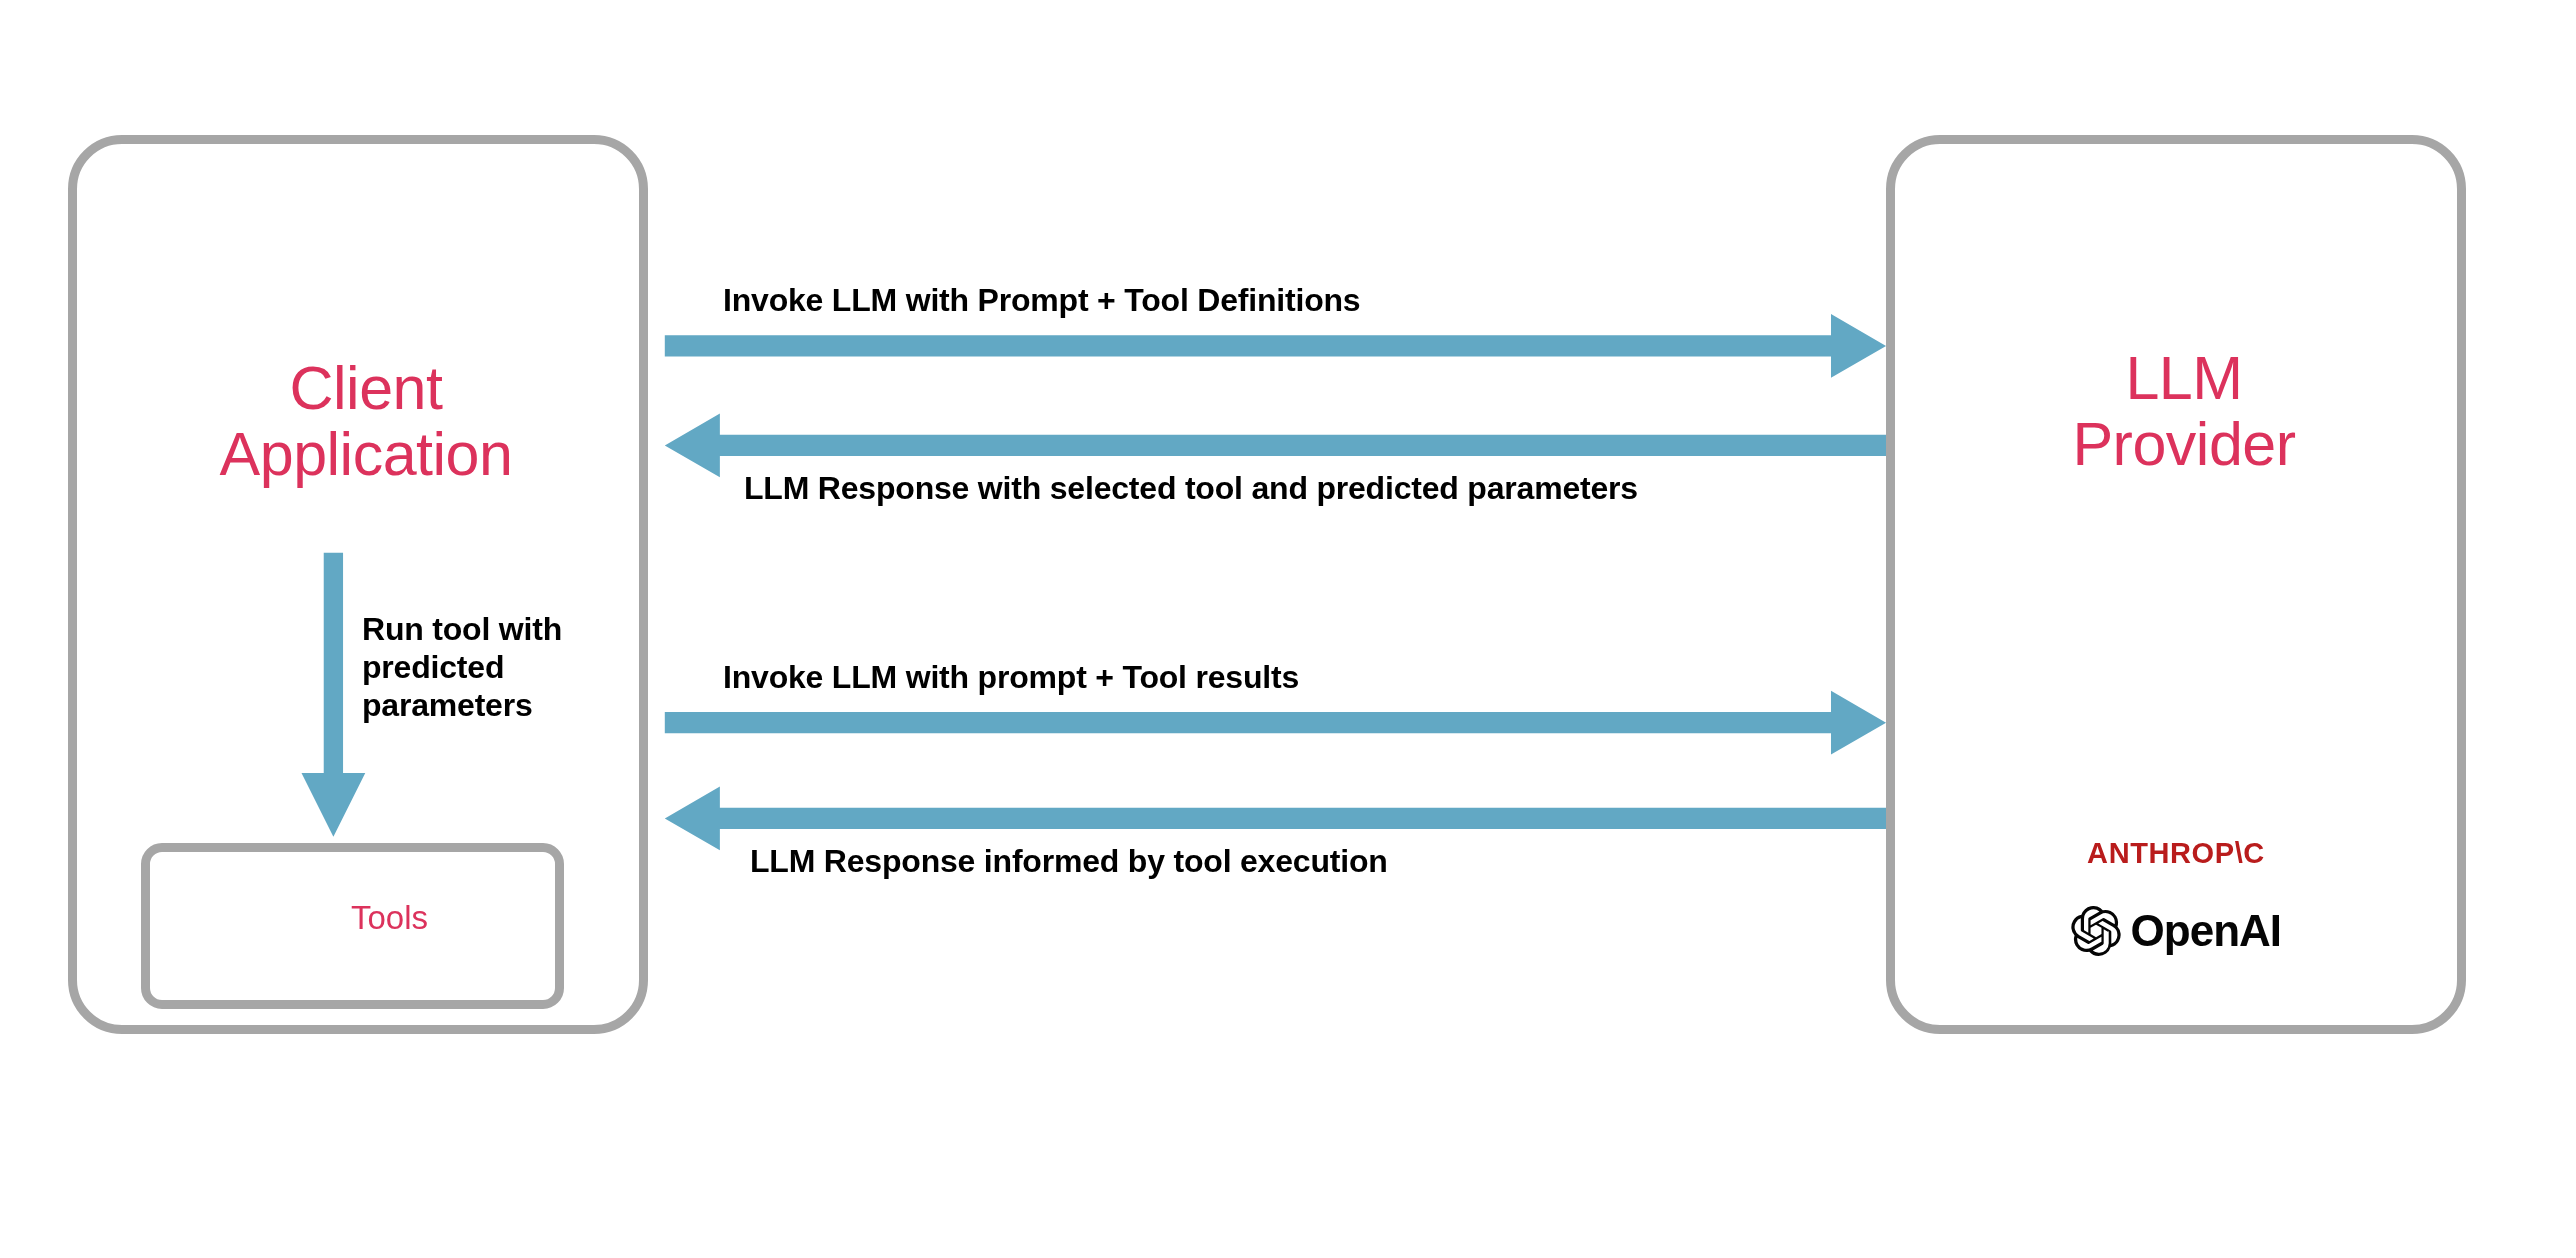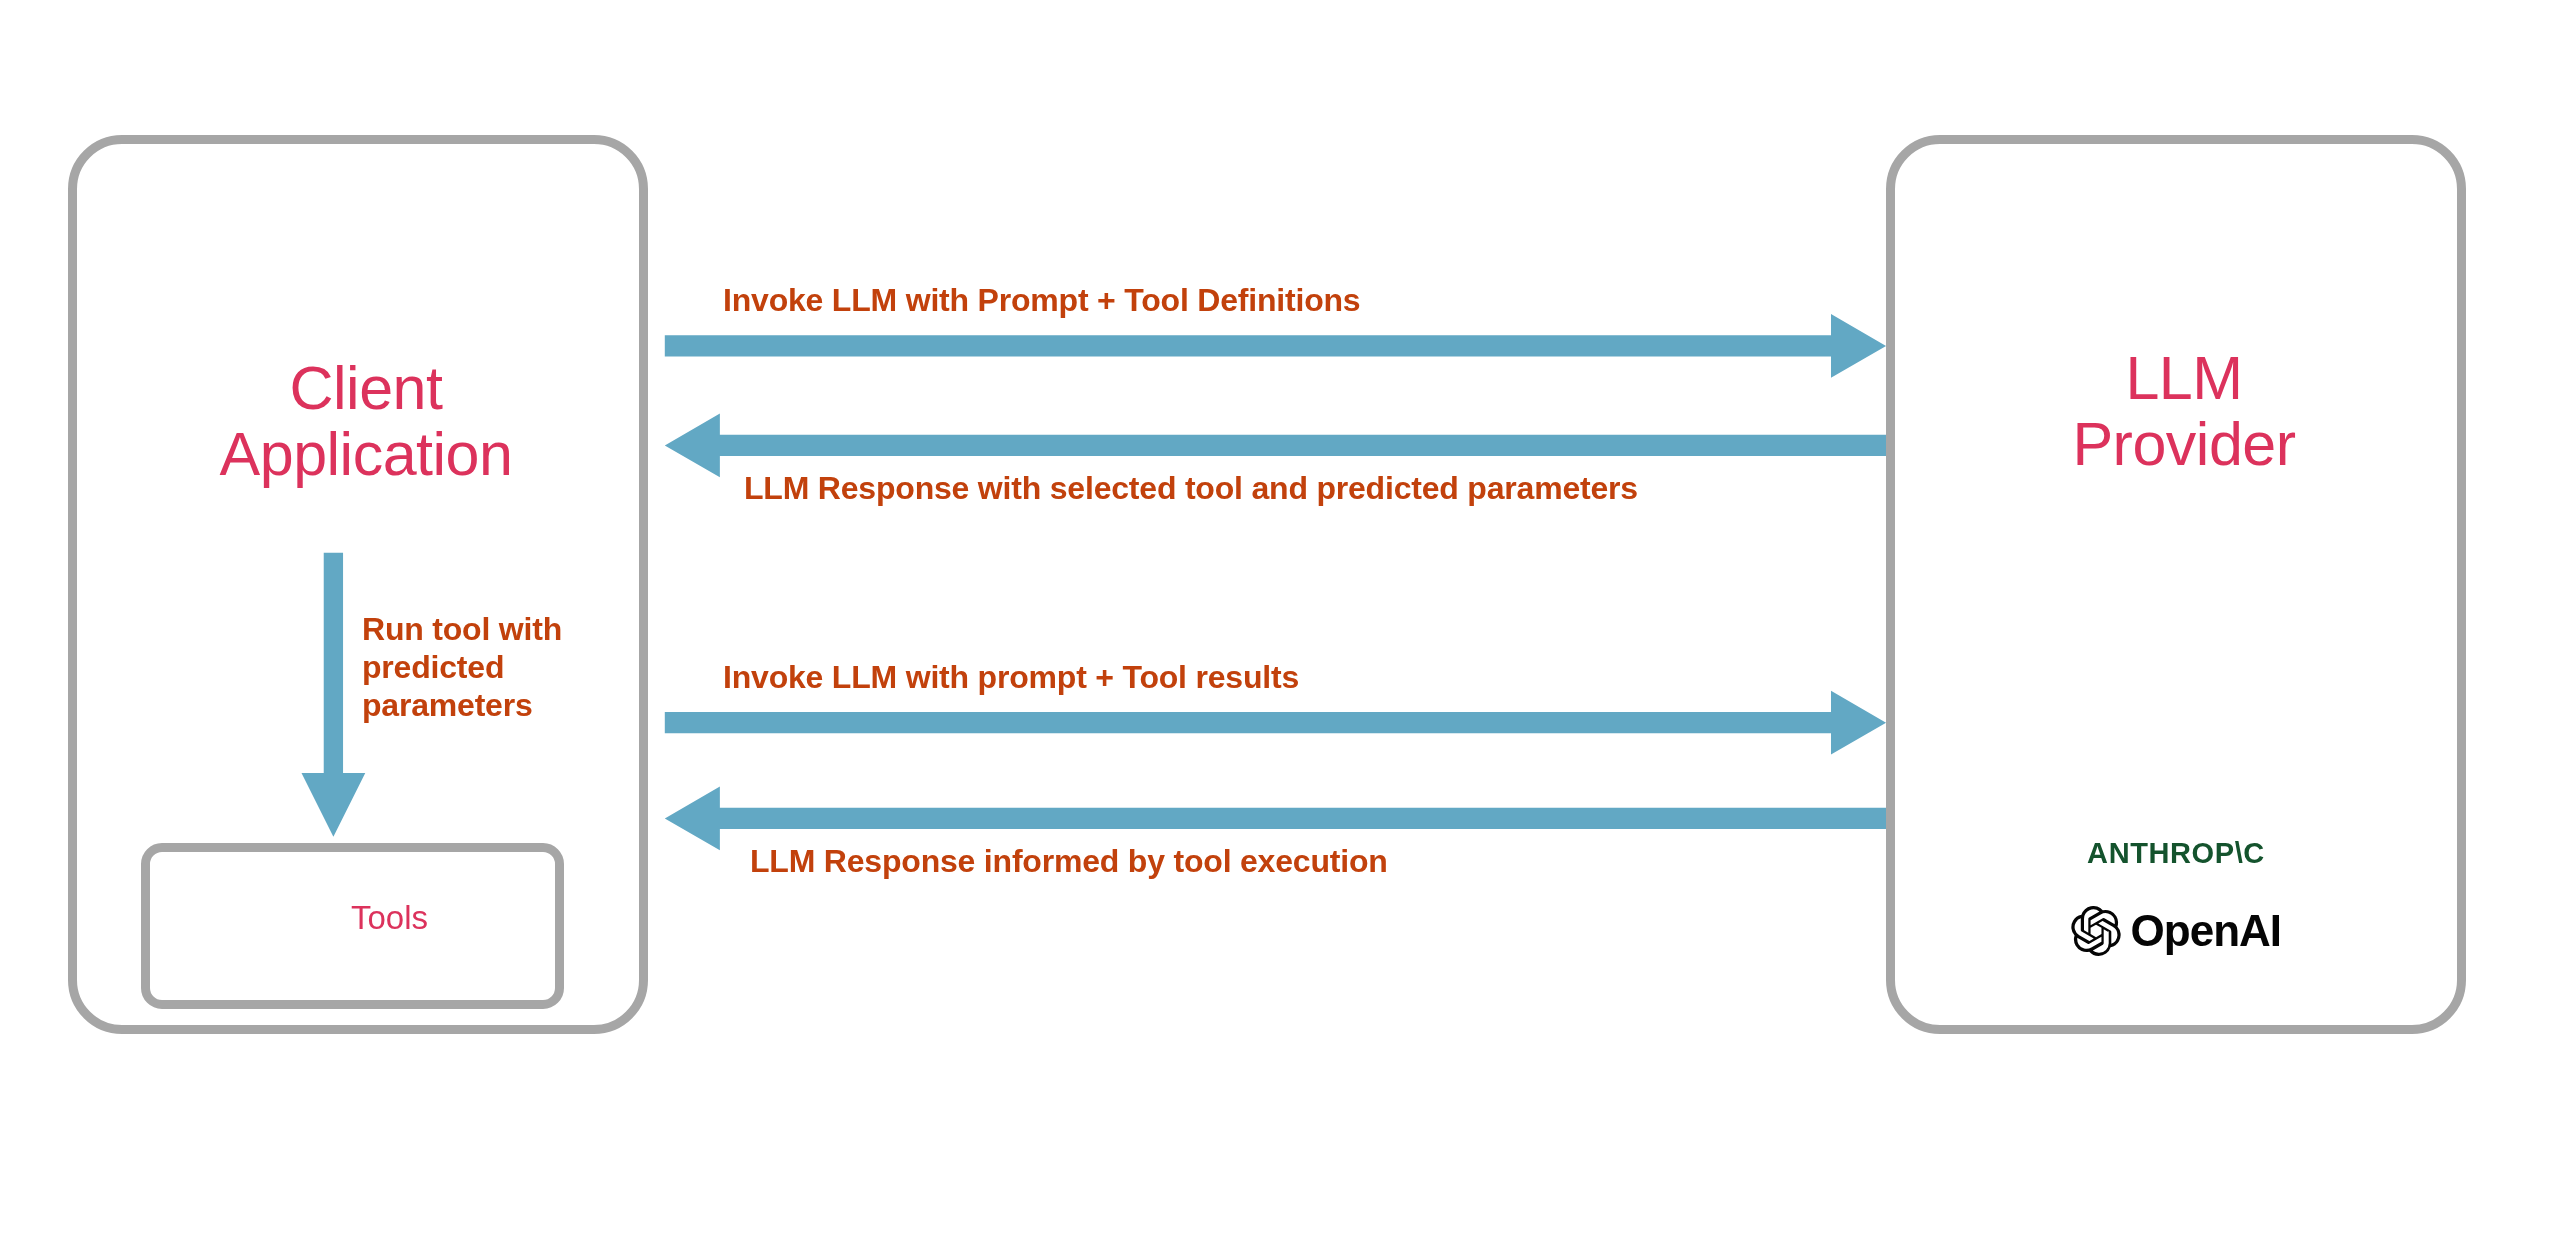--- a/index.html
+++ b/index.html
@@ -84,21 +84,21 @@
     width: 423px;
     text-align: center;
     color: #dc325c;
     font-size: 33px;
     font-weight: 400;
     line-height: 1;
     padding-left: 37px;
   }
   .flow-label {
     position: absolute;
-    color: #c2410c;
+    color: #000000;
     font-weight: bold;
     font-size: 32px;
     line-height: 1.18;
     white-space: nowrap;
     letter-spacing: -0.2px;
   }
   #label-invoke-1   { left: 723px; top: 282px; }
   #label-response-1 { left: 744px; top: 470px; }
   #label-invoke-2   { left: 723px; top: 659px; }
   #label-response-2 { left: 750px; top: 843px; }
@@ -108,21 +108,21 @@
     top: 611px;
     width: 290px;
     white-space: normal;
   }
   #anthropic-mark {
     position: absolute;
     left: 1886px;
     top: 837px;
     width: 580px;
     text-align: center;
-    color: #14532d;
+    color: #b91c1c;
     font-size: 29px;
     font-weight: bold;
     letter-spacing: 0.6px;
   }
   #openai-mark {
     position: absolute;
     left: 1886px;
     top: 906px;
     width: 580px;
     display: flex;

